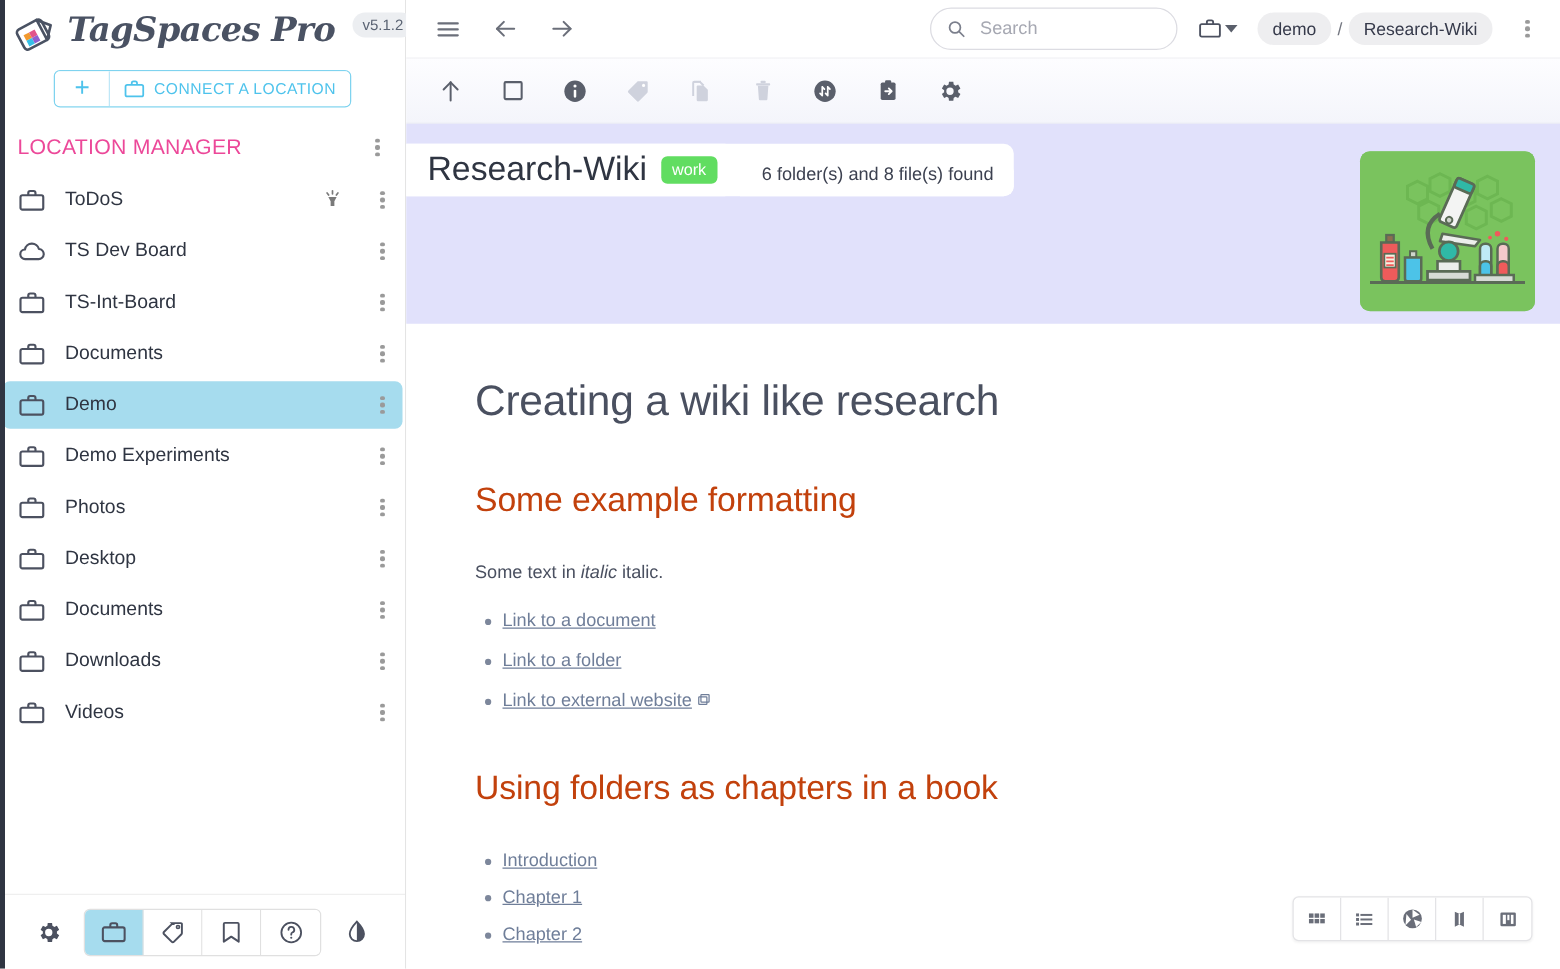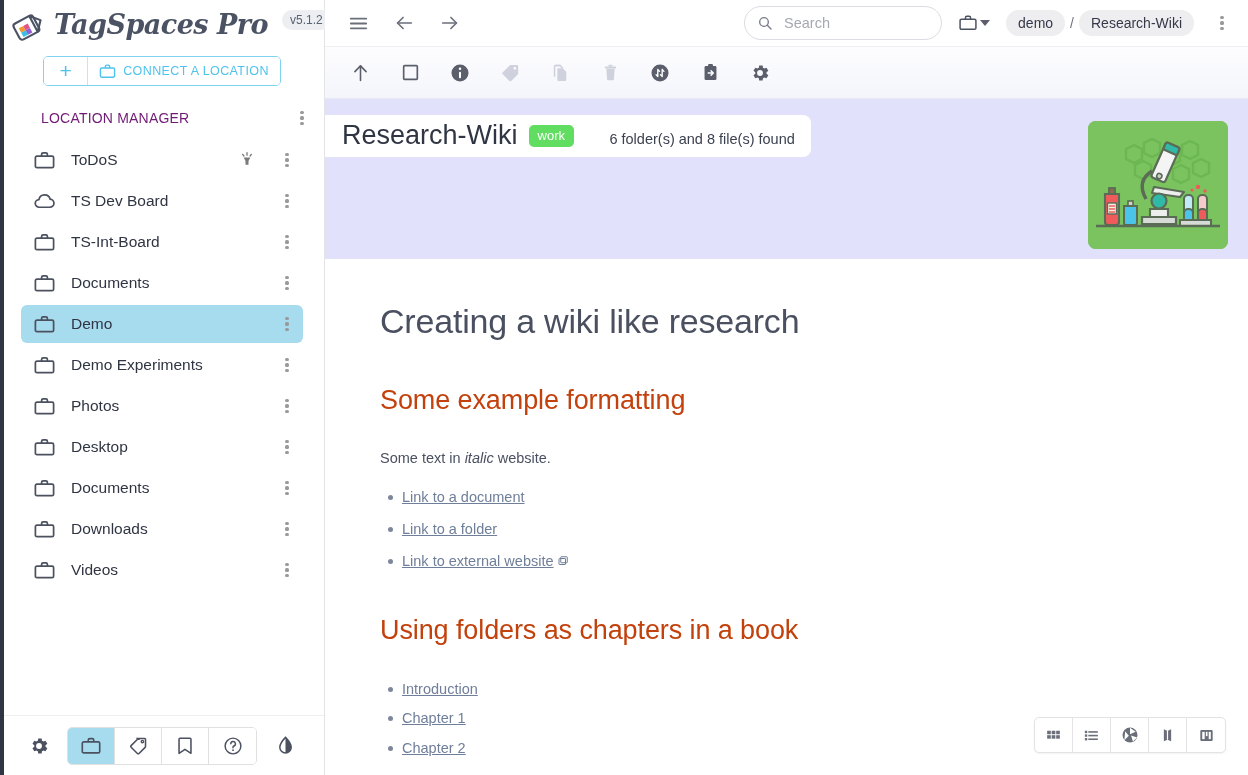--- a/index.html
+++ b/index.html
@@ -89,29 +89,28 @@
     letter-spacing: .4px;
     background: #fff;
   }
   .section-title-row {
     display: flex;
     align-items: center;
     padding: 8px 10px 8px 14px;
   }
   .section-title {
     flex: 1;
-    font-size: 14px;
-    color: #701a75;
+    font-size: 17px;
+    color: #ec4899;
     letter-spacing: .2px;
-    margin-left: 27px;
   }
   .loc-list {
     flex: 1;
     overflow: hidden;
-    padding: 0 21px;
+    padding: 0 2px;
   }
   .loc-item {
     display: flex;
     align-items: center;
     height: 38px;
     margin: 3px 0;
     border-radius: 6px;
     padding: 0 4px 0 12px;
     gap: 14px;
     cursor: default;
@@ -824,21 +823,21 @@
         </svg>
       </div>
     </div>
 
     <div class="doccard">
       <h1 class="doc-h1">Creating a wiki like research</h1>
 
       <h2 class="doc-h2">Some example formatting</h2>
 
       <p class="doc-p">
-        <span>Some text in </span><em>italic</em><span> website.</span>
+        <span>Some text in </span><em>italic</em><span> italic.</span>
       </p>
 
       <ul class="doc-ul" id="links1">
           <li><span class="doclink">Link to a document</span></li>
           <li><span class="doclink">Link to a folder</span></li>
           <li><span class="doclink">Link to external website</span><span class="ext-ic"><svg width="12" height="12" viewBox="0 0 24 24">
                 <rect x="4" y="7" width="13" height="12" rx="1" fill="none" stroke="#6f7e99" stroke-width="2"></rect>
                 <rect x="7.5" y="3.5" width="13" height="12" rx="1" fill="none" stroke="#6f7e99" stroke-width="2"></rect>
               </svg></span></li>
         </ul>

